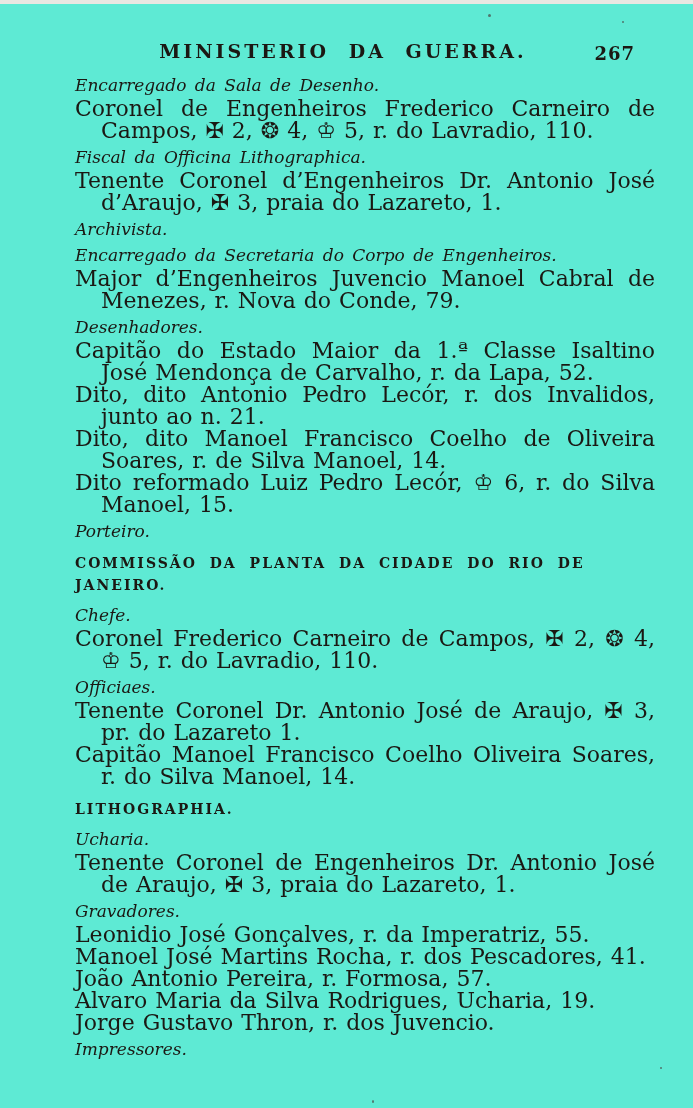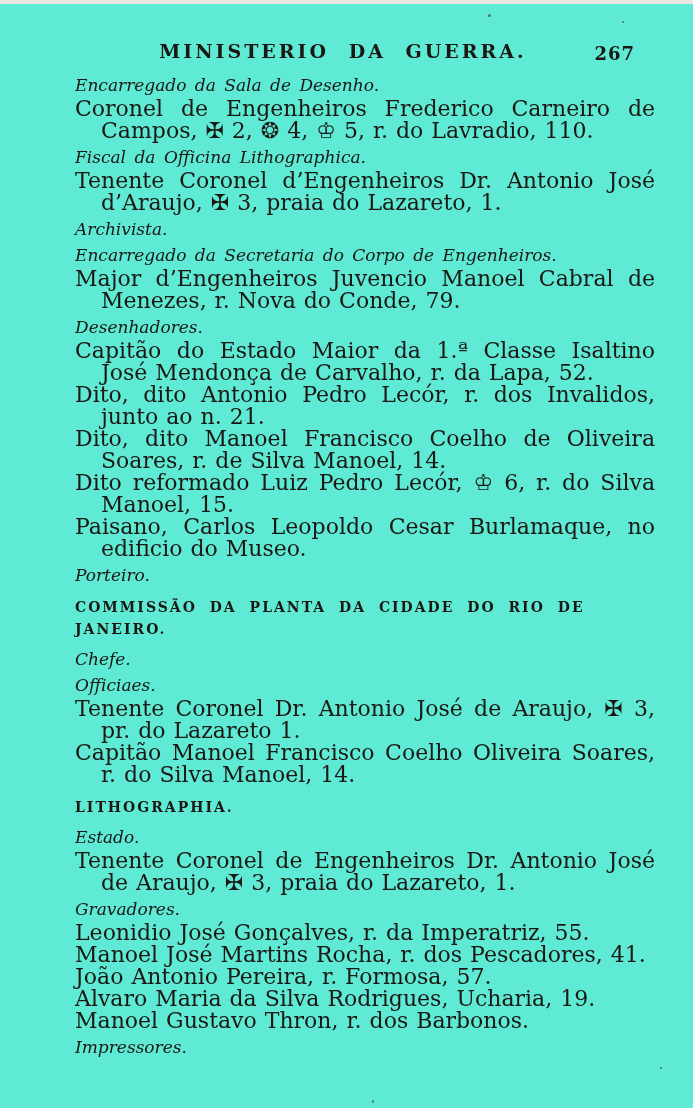--- a/index.html
+++ b/index.html
@@ -95,31 +95,31 @@
       <div class="heading italic">Fiscal da Officina Lithographica.</div>
       <p class="entry">Tenente Coronel d’Engenheiros Dr. Antonio José d’Araujo, ✠ 3, praia do Lazareto, 1.</p>
       <div class="heading italic">Archivista.</div>
       <div class="heading italic">Encarregado da Secretaria do Corpo de Engenheiros.</div>
       <p class="entry">Major d’Engenheiros Juvencio Manoel Cabral de Menezes, r. Nova do Conde, 79.</p>
       <div class="heading italic">Desenhadores.</div>
       <p class="entry">Capitão do Estado Maior da 1.ª Classe Isaltino José Mendonça de Carvalho, r. da Lapa, 52.</p>
       <p class="entry">Dito, dito Antonio Pedro Lecór, r. dos Invalidos, junto ao n. 21.</p>
       <p class="entry">Dito, dito Manoel Francisco Coelho de Oliveira Soares, r. de Silva Manoel, 14.</p>
       <p class="entry">Dito reformado Luiz Pedro Lecór, ♔ 6, r. do Silva Manoel, 15.</p>
-      <p class="entry">Paisano, Carlos Leopoldo Cesar Burlamaque, no edificio do Museo.</p>
       <div class="heading italic">Porteiro.</div>
       <div class="heading caps">COMMISSÃO DA PLANTA DA CIDADE DO RIO DE JANEIRO.</div>
       <div class="heading italic">Chefe.</div>
+      <p class="entry">Coronel Frederico Carneiro de Campos, ✠ 2, ❂ 4, ♔ 5, r. do Lavradio, 110.</p>
       <div class="heading italic">Officiaes.</div>
       <p class="entry">Tenente Coronel Dr. Antonio José de Araujo, ✠ 3, pr. do Lazareto 1.</p>
       <p class="entry">Capitão Manoel Francisco Coelho Oliveira Soares, r. do Silva Manoel, 14.</p>
       <div class="heading caps">LITHOGRAPHIA.</div>
-      <div class="heading italic">Estado.</div>
+      <div class="heading italic">Ucharia.</div>
       <p class="entry">Tenente Coronel de Engenheiros Dr. Antonio José de Araujo, ✠ 3, praia do Lazareto, 1.</p>
       <div class="heading italic">Gravadores.</div>
       <p class="entry">Leonidio José Gonçalves, r. da Imperatriz, 55.</p>
       <p class="entry">Manoel José Martins Rocha, r. dos Pescadores, 41.</p>
       <p class="entry">João Antonio Pereira, r. Formosa, 57.</p>
       <p class="entry">Alvaro Maria da Silva Rodrigues, Ucharia, 19.</p>
-      <p class="entry">Manoel Gustavo Thron, r. dos Barbonos.</p>
+      <p class="entry">Jorge Gustavo Thron, r. dos Juvencio.</p>
       <div class="heading italic">Impressores.</div>
     </main>
 </div>
 
 </body></html>

